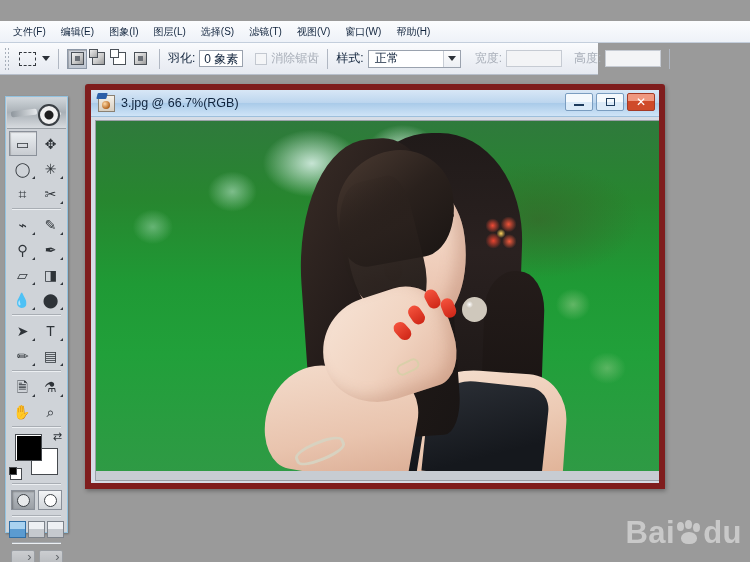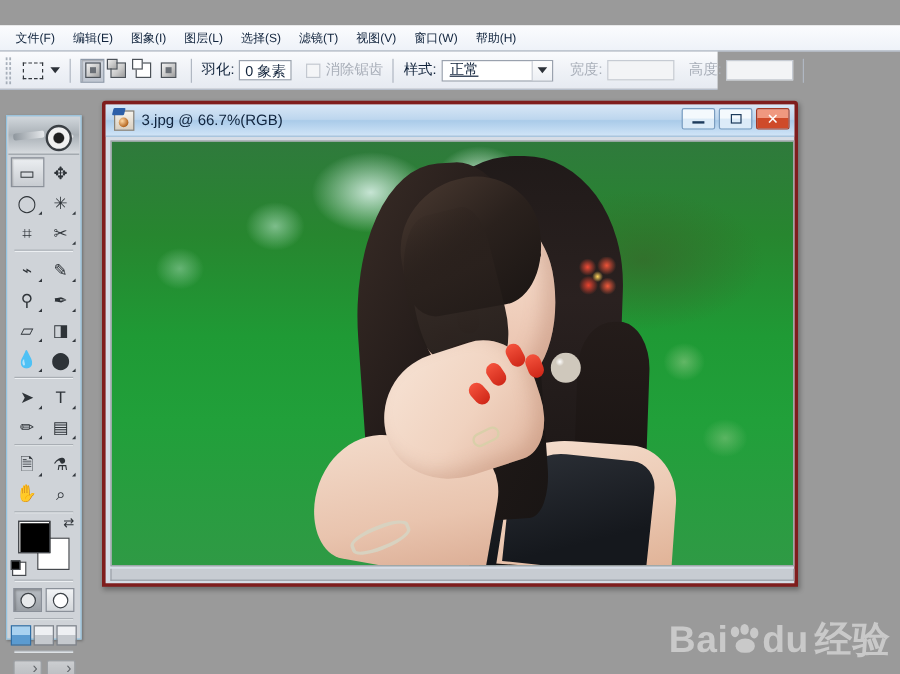--- a/index.html
+++ b/index.html
@@ -132,21 +132,20 @@
     border: 1px solid #c3c8d0; background: #f4f5f7; box-sizing: border-box;
   }
   .ob-select {
     display: flex; align-items: center; flex: none;
     border: 1px solid #9aa2ae; background: #fff;
     height: 18px; margin-left: 4px; box-sizing: border-box;
   }
   .ob-select .val {
     font-size: 12px; color: #12243c; padding: 0 6px; min-width: 62px;
     white-space: nowrap;
-    text-decoration: underline;
   }
   .ob-select .caret {
     width: 16px; height: 16px; border-left: 1px solid #c8cdd5;
     display: flex; align-items: center; justify-content: center;
     background: linear-gradient(to bottom,#fdfdfd,#eceff4);
   }
   .ob-select .caret i {
     width: 0; height: 0; display: block;
     border-left: 4px solid transparent; border-right: 4px solid transparent;
     border-top: 5px solid #2c3138;
@@ -272,21 +271,21 @@
   .jump-btn::after {
     content: "›"; position: absolute; right: 2px; top: -2px;
     font-size: 13px; color: #4d5258;
   }
 
   
   .docwin {
     position: absolute; left: 85px; top: 84px;
     width: 580px; height: 405px;
     background: #d6dde6;
-    border: 3px solid #7f1d1d;
+    border: 6px solid #7f1d1d;
     border-radius: 3px 3px 0 0;
     box-shadow: 1px 2px 4px rgba(0,0,0,.3);
     box-sizing: border-box;
     overflow: hidden;
   }
   .doc-titlebar {
     height: 26px;
     background: linear-gradient(to bottom, #d8e7f6 0%, #bdd6ee 48%, #aacbe9 52%, #cfe4f7 100%);
     display: flex; align-items: center;
     border-bottom: 1px solid #9dbfdc;
@@ -818,17 +817,16 @@
   <div class="watermark">
     <div class="wm-top">
       <span>Bai</span>
       <span class="wm-paw">
           <i></i>
           <i></i>
           <i></i>
           <i></i>
         </span>
       <span>du</span>
-      <span style="margin-left:5px;">经验</span>
     </div>
   </div>
 
 </div>
 
 </body></html>

